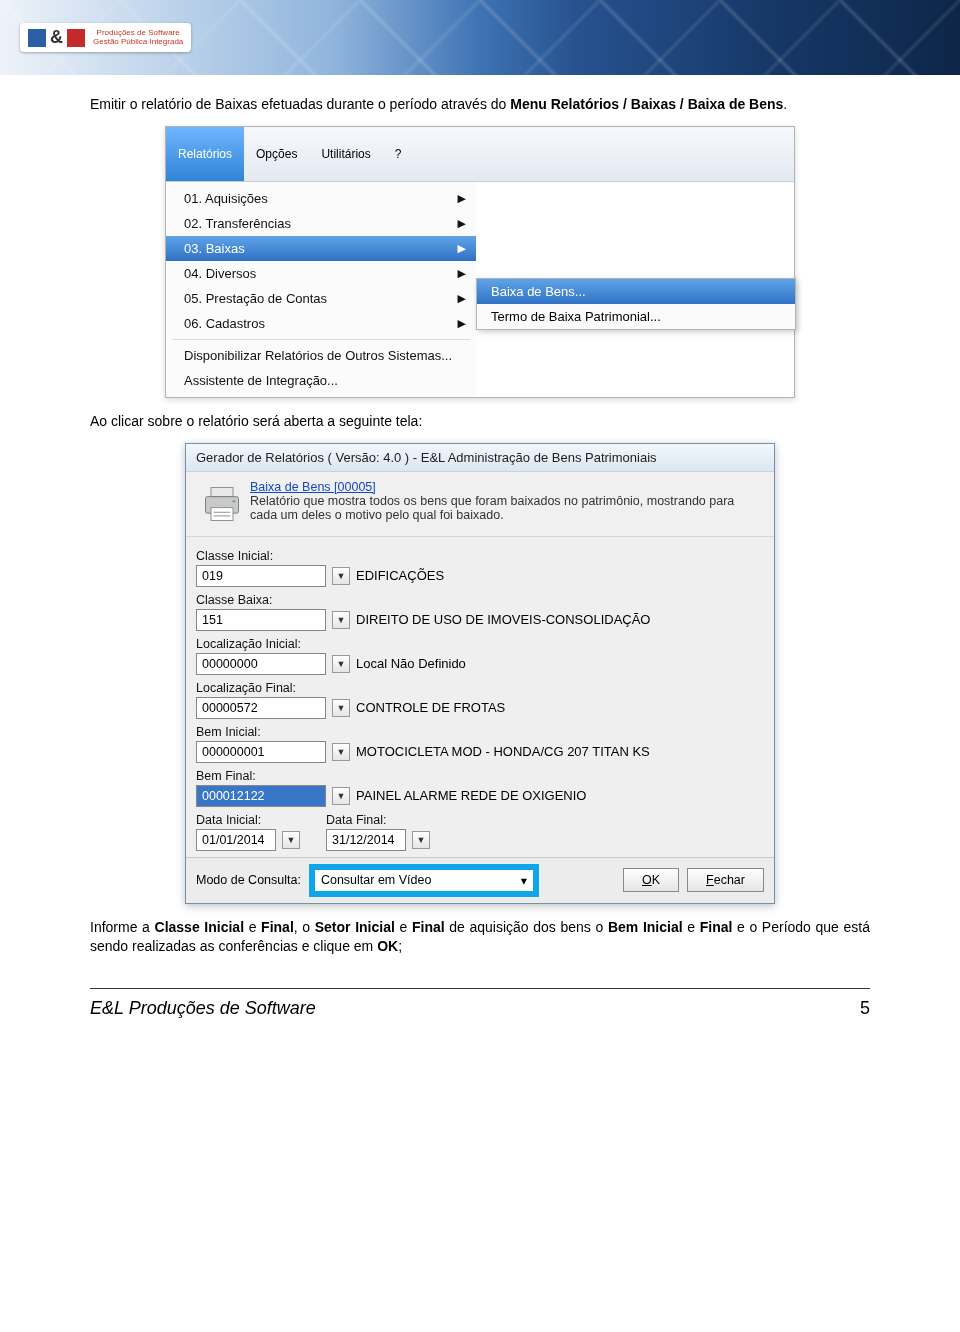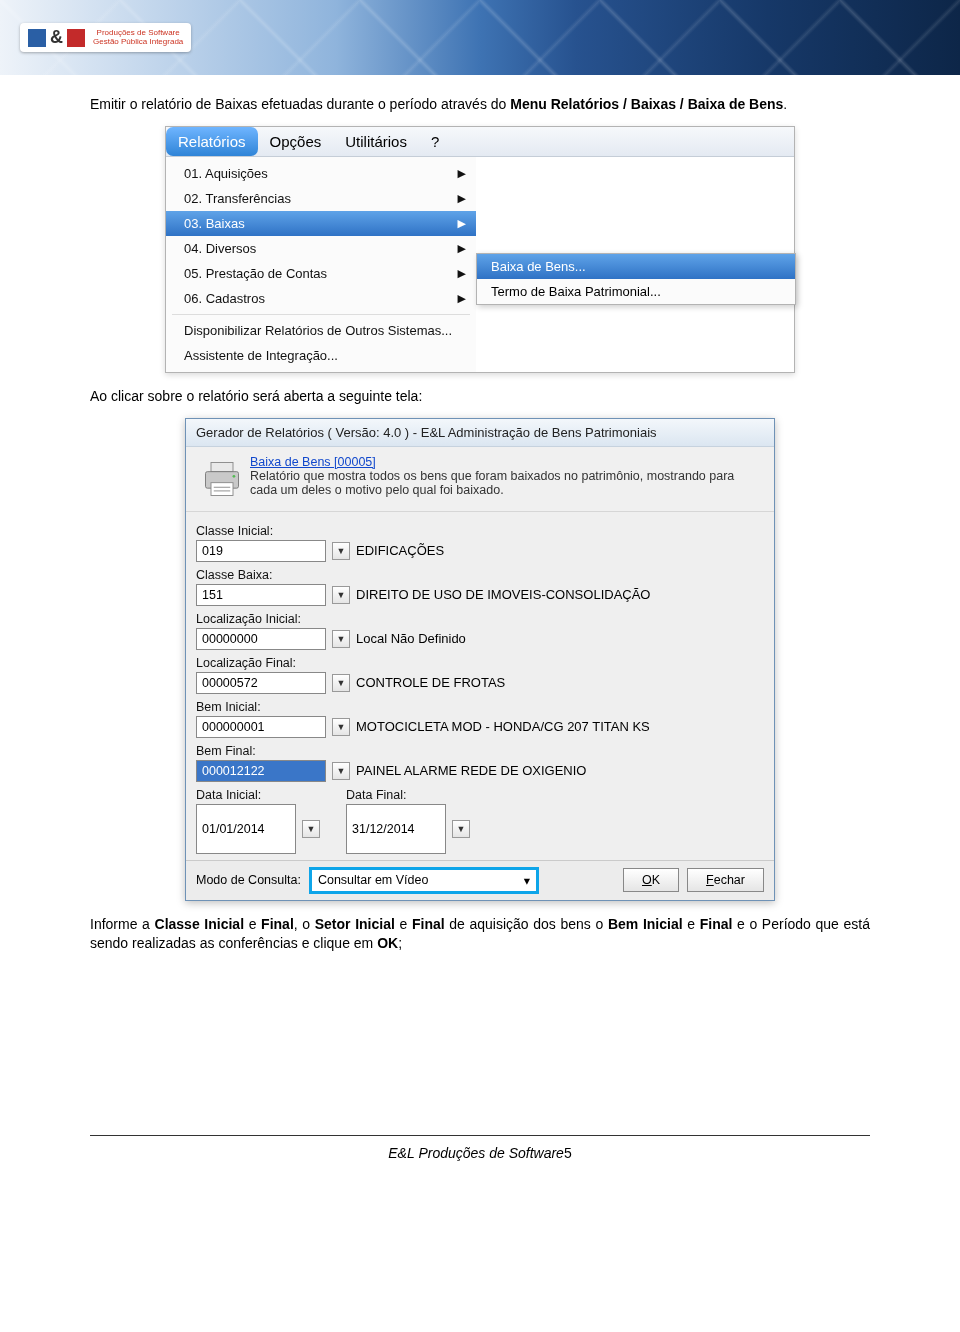--- a/index.html
+++ b/index.html
@@ -53,24 +53,23 @@
   border: 1px solid #b3b3b3;
   background: #fff;
   box-shadow: 0 2px 6px rgba(0,0,0,0.15);
 }
 .menubar {
   display: flex;
   background: linear-gradient(#f6f8fb,#e4eaf2);
   border-bottom: 1px solid #c5cdd7;
 }
 .menubar .mitem {
-  padding: 6px 12px;
-  font-size: 15px;
+  padding: 20px 12px;
+  font-size: 12px;
   cursor: default;
-  border-radius: 7px;
 }
 .menubar .mitem.active {
   background: linear-gradient(#6fb5ff,#2f84d7);
   color: #fff;
 }
 .menu-body { display: flex; position: relative; }
 .menu-list { width: 310px; background: #fbfbfb; padding: 4px 0; }
 .menu-list .row {
   display: flex; justify-content: space-between; align-items: center;
   padding: 5px 10px 5px 18px;
@@ -132,45 +131,45 @@
 .dd-btn {
   width: 18px; height: 18px; border: 1px solid #999;
   background: linear-gradient(#fff,#e5e5e5);
   display: inline-flex; align-items: center; justify-content: center;
   font-size: 9px; color: #333; cursor: pointer;
 }
 .form .value-text { font-size: 13px; }
 .daterow { display: flex; gap: 26px; margin-top: 6px; }
 .dateblk label { margin-top: 0; }
 .dateblk .date-input {
-  width: 100px; background: #fff; border: 1px solid #888;
-  padding: 17px 5px; font-size: 12.5px; display: inline-flex; align-items: center;
+  width: 80px; background: #fff; border: 1px solid #888;
+  padding: 3px 5px; font-size: 12.5px; display: inline-flex; align-items: center;
 }
 .footer {
   border-top: 1px solid #cacaca;
   background: #ececec;
   padding: 6px 10px; display: flex; align-items: center; gap: 8px;
   font-size: 12.5px;
 }
 .footer .select {
   flex: 0 0 230px;
-  background: #fff; border: 3px solid #0ea5e9;
+  background: #fff; border: 6px solid #0ea5e9;
   padding: 3px 6px; display: flex; justify-content: space-between; align-items: center;
 }
 .footer .spacer { flex: 1; }
 .footer .btn {
   border: 1px solid #888;
   background: linear-gradient(#fff,#e5e5e5);
   padding: 4px 18px; font-size: 12.5px; cursor: pointer;
 }
 .footer .btn u { text-decoration: underline; }
 
 .page-footer {
-  position: relative; margin-top: 150px; padding: 10px 90px 20px;
-  display: flex; justify-content: center; font-size: 14px;
+  position: relative; padding: 10px 90px 20px;
+  display: flex; justify-content: space-between; font-size: 18px;
 }
 .page-footer .left { font-style: italic; }
 .page-footer::before {
   content: '';
   position: absolute; left: 90px; right: 90px; top: 0;
   border-top: 1px solid #333;
 }
 </style>
 </head>
 <body>

